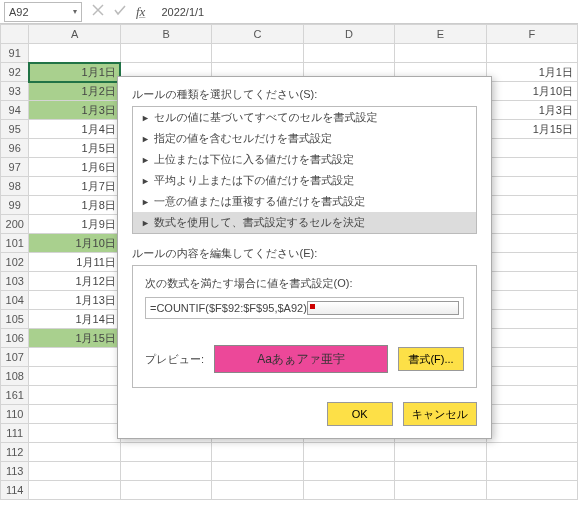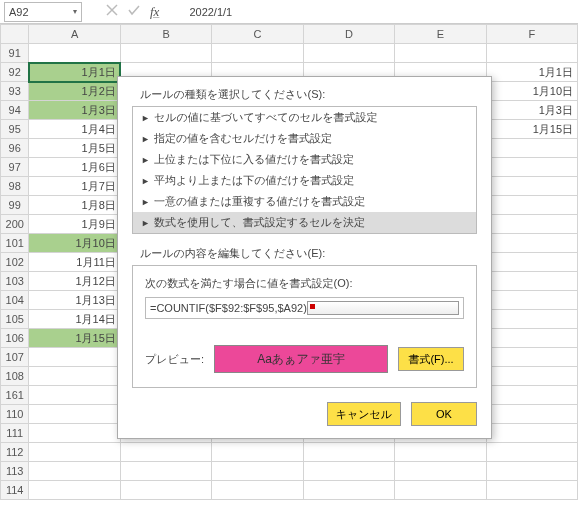--- a/index.html
+++ b/index.html
@@ -1,19 +1,19 @@
 <!DOCTYPE html>
 <html><head>
 <meta charset="utf-8">
 <style>
   * { box-sizing: border-box; margin: 0; padding: 0; font-family: "Meiryo UI", "MS PGothic", sans-serif; }
   body { background: #fff; width: 578px; height: 508px; overflow: hidden; position: relative; font-size: 11px; color: #444; }
 
   
-  .top-bar { display: flex; align-items: center; height: 24px; border-bottom: 1px solid #ccc; background: #fff; gap: 14px; }
+  .top-bar { display: flex; align-items: center; height: 24px; border-bottom: 1px solid #ccc; background: #fff; }
   .name-box { width: 78px; height: 20px; border: 1px solid #bbb; margin: 2px 0 2px 4px; display: flex; align-items: center; padding: 0 4px; background: #fff; }
   .name-box span:first-child { flex: 1; font-size: 11px; }
   .name-drop { font-size: 8px; color: #666; }
   .fb-icons { display: flex; align-items: flex-start; gap: 10px; padding: 0 10px; color: #bbb; text-decoration: underline; }
   .fb-icons svg { width: 12px; height: 12px; }
   .fx { font-style: italic; font-family: "Times New Roman", serif; font-size: 13px; color: #555; }
   .formula-val { padding: 0 6px; font-size: 11px; }
 
   
   .grid { position: relative; }
@@ -28,21 +28,21 @@
   th.active-col { background: #d2d2d2; }
   th.active-row { background: #d2d2d2; }
   td.active-cell { outline: 2px solid #217346; outline-offset: -1px; }
 
   
   .dialog { position: absolute; left: 117px; top: 76px; width: 375px; background: #fff; border: 1px solid #aaa; box-shadow: 2px 2px 8px rgba(0,0,0,.25); }
   .dlg-title { height: 28px; display: flex; align-items: center; padding: 0 6px 0 10px; font-size: 12px; color: #555; }
   .dlg-title span:first-child { flex: 1; }
   .dlg-title .hicon { width: 26px; text-align: center; color: #888; font-size: 13px; }
   .dlg-body { padding: 6px 14px 12px 14px; }
-  .sect-label { font-size: 11px; margin: 4px 0 4px 8px; }
+  .sect-label { font-size: 11px; margin: 4px 0 4px 0; }
   .rule-list { border: 1px solid #bbb; background: #fff; }
   .rule-list .item { padding: 3px 8px; font-size: 11px; display: flex; align-items: center; gap: 4px; }
   .rule-list .item .arrow { font-size: 9px; }
   .rule-list .item.sel { background: #dcdcdc; }
   .sub-box { border: 1px solid #bbb; padding: 10px 12px 14px 12px; margin-top: 4px; }
   .formula-row { display: flex; align-items: center; border: 1px solid #bbb; height: 22px; margin-top: 6px; padding: 0 4px; }
   .formula-row span { flex: 1; font-size: 11px; }
   .picker { width: 16px; height: 14px; border: 1px solid #999; display: inline-block; background: linear-gradient(#fff,#eee); position: relative; }
   .picker::after { content:""; position:absolute; left:2px; top:2px; width:5px; height:5px; background:#c00; }
   .preview-row { display: flex; align-items: center; gap: 10px; margin-top: 26px; }
@@ -347,17 +347,17 @@
         <span class="picker"></span>
       </div>
       <div class="preview-row">
         <span style="font-size:11px">プレビュー:</span>
         <div class="preview-box">Aaあぁアァ亜宇</div>
         <button class="btn">書式(F)...</button>
       </div>
     </div>
 
     <div class="dlg-buttons">
+      <button class="btn">OK</button>
       <button class="btn">キャンセル</button>
-      <button class="btn">OK</button>
     </div>
   </div>
 </div>
 
 </body></html>

